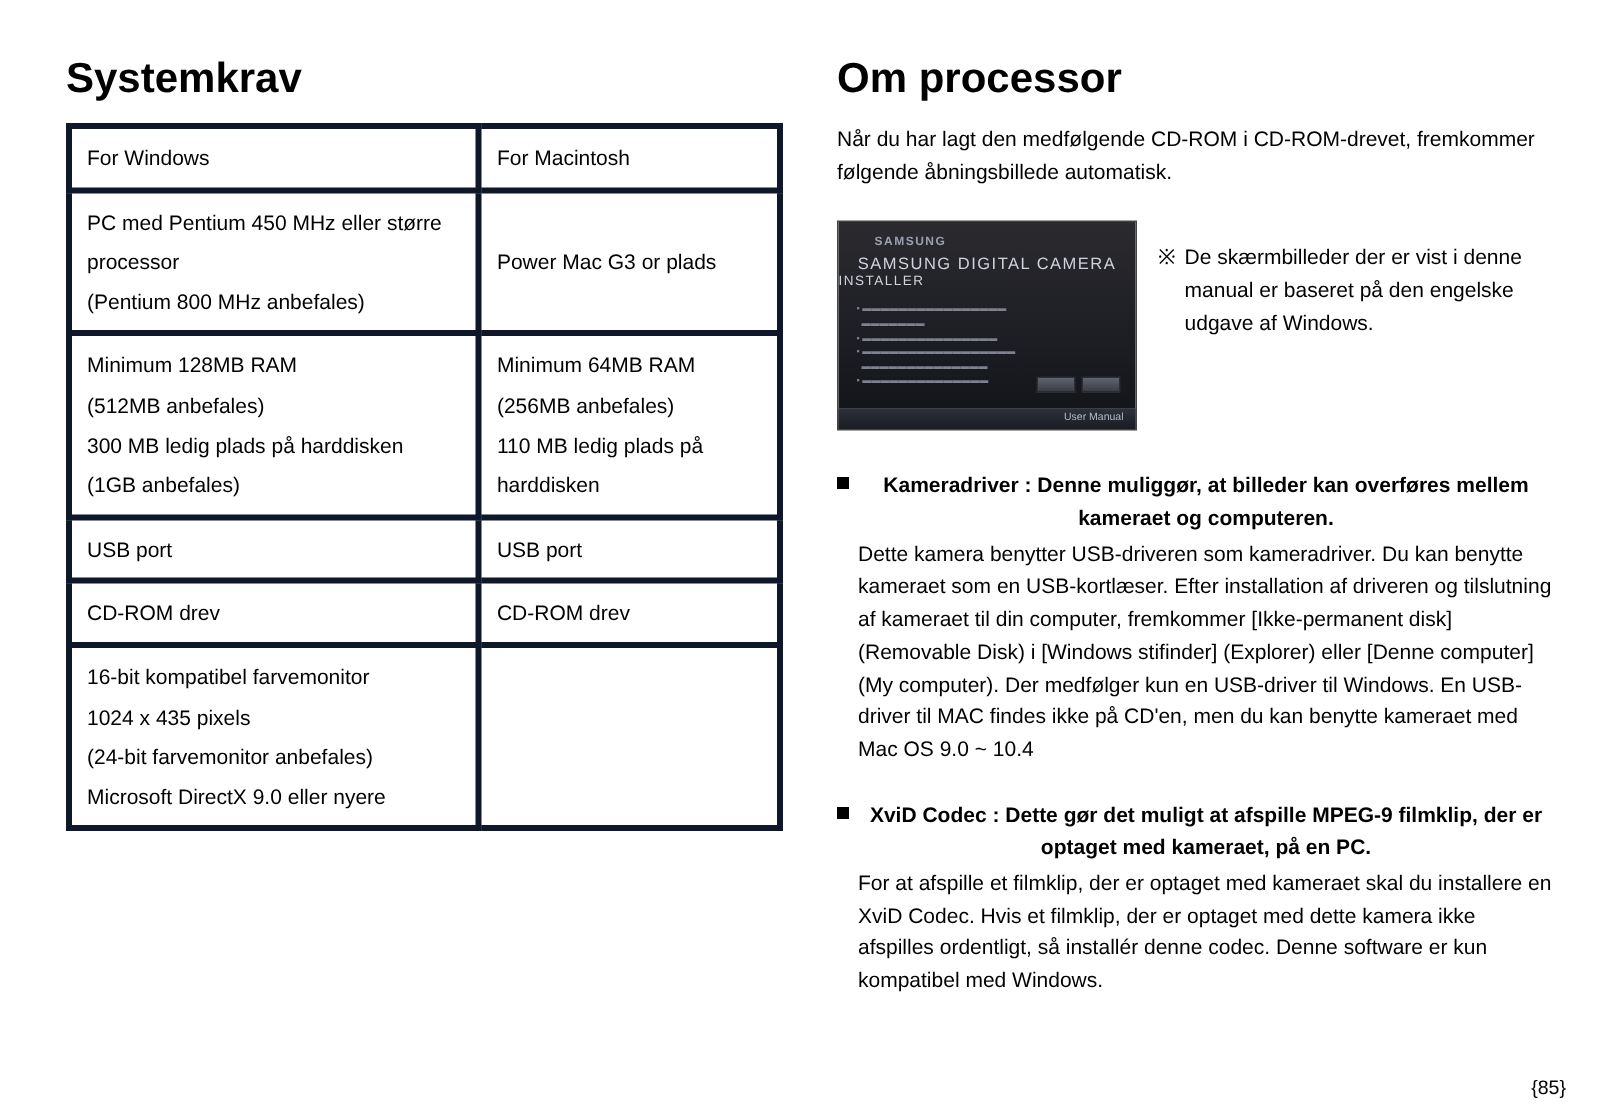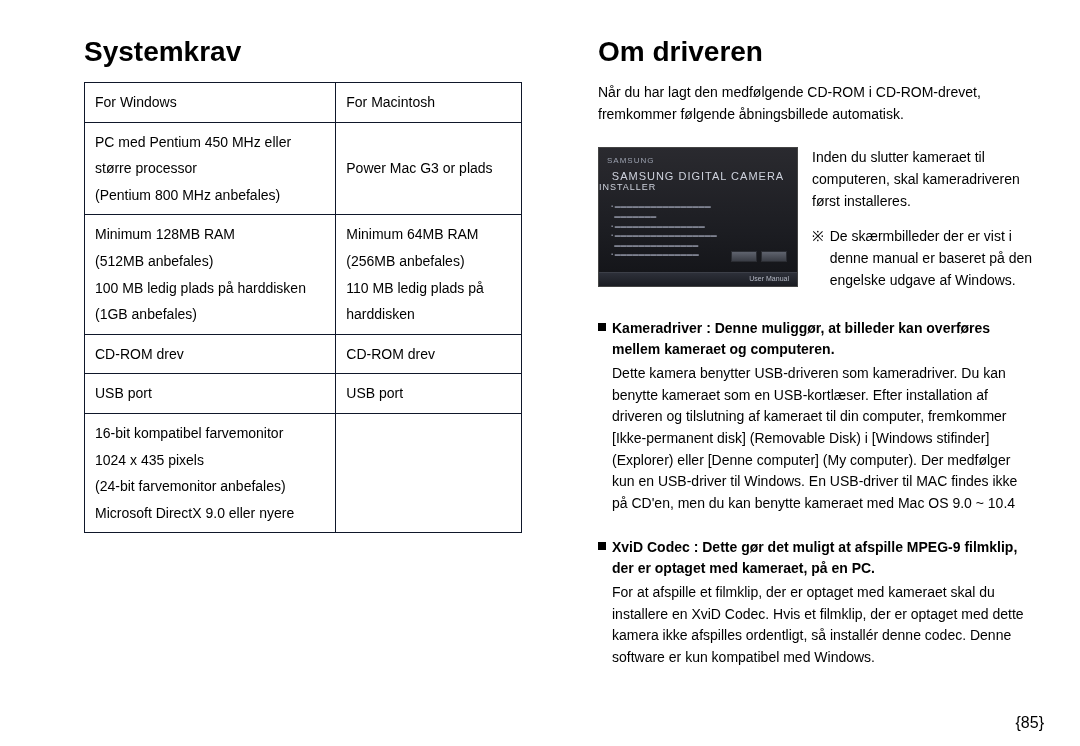--- a/index.html
+++ b/index.html
@@ -16,58 +16,58 @@
   .page {
     width: 1080px;
     height: 746px;
     display: flex;
     flex-direction: row;
     padding: 36px 36px 10px 36px;
   }
   .col {
     flex: 1 1 50%;
     padding: 0 8px;
-    margin-left: 40px;
   }
   .col-left { padding-right: 18px; }
   .col-right { padding-left: 18px; }
   h1 {
     font-size: 28px;
     font-weight: bold;
     margin: 0 0 14px 0;
   }
   table.sys {
     border-collapse: collapse;
     width: 100%;
     font-size: 14px;
   }
   table.sys th, table.sys td {
-    border: 1px solid #0f172a;
+    border: 4px solid #0f172a;
     padding: 6px 10px;
     text-align: left;
     vertical-align: middle;
     line-height: 1.9;
   }
   table.sys th { font-weight: normal; }
   .intro { margin-bottom: 22px; line-height: 1.55; }
   .row2 { display: flex; flex-direction: row; align-items: flex-start; gap: 14px; margin-bottom: 26px; }
   .installer-thumb {
     width: 200px;
     height: 140px;
     background: linear-gradient(180deg, #2a2a2f 0%, #1c1d22 60%, #121317 100%);
     border: 1px solid #444;
     position: relative;
     flex: 0 0 auto;
   }
   .installer-thumb .logo {
     position: absolute;
-    top: 8px; left: 8px;
+    top: 8px; left: 24px;
     color: #9aa0ae;
     font-size: 8px;
     letter-spacing: 1px;
+    font-weight: bold;
   }
   .installer-thumb .title1 {
     position: absolute;
     top: 22px; left: 0; right: 0;
     text-align: center;
     color: #cfd3de;
     font-size: 11px;
     letter-spacing: 1px;
   }
   .installer-thumb .title2 {
@@ -105,35 +105,35 @@
   .installer-thumb .bar span {
     position: absolute;
     right: 8px; top: 2px;
     color: #b6bac6;
     font-size: 7px;
   }
   .side-text { flex: 1; line-height: 1.55; }
   .star-note { margin-top: 14px; display: flex; gap: 6px; }
   .star { flex: 0 0 auto; }
   .bulleted { margin-bottom: 22px; }
-  .bulleted .lead { display: flex; }
+  .bulleted .lead { display: flex; text-align: center; }
   .bulleted .lead .sq {
     flex: 0 0 auto;
     width: 8px; height: 8px;
     background: #000;
     margin-top: 5px;
     margin-right: 6px;
   }
   .bulleted .lead .txt { flex: 1; font-weight: bold; line-height: 1.55; }
   .bulleted .body { margin-left: 14px; line-height: 1.55; margin-top: 2px; }
   .page-num {
     position: absolute;
     right: 36px;
     bottom: 14px;
-    font-size: 16px;
+    font-size: 13px;
   }
 </style>
 </head>
 <body>
 
 <div class="page">
 
   <div class="col col-left">
     <h1>Systemkrav</h1>
 
@@ -146,47 +146,47 @@
       </thead>
       <tbody>
         <tr>
           <td style="white-space:pre-line">PC med Pentium 450 MHz eller større processor
 (Pentium 800 MHz anbefales)</td>
           <td>Power Mac G3 or plads</td>
         </tr>
         <tr>
           <td style="white-space:pre-line">Minimum 128MB RAM
 (512MB anbefales)
-100 MB ledig plads på harddisken
+300 MB ledig plads på harddisken
 (1GB anbefales)</td>
           <td style="white-space:pre-line">Minimum 64MB RAM
 (256MB anbefales)
 110 MB ledig plads på harddisken</td>
         </tr>
         <tr>
+          <td>USB port</td>
+          <td>USB port</td>
+        </tr>
+        <tr>
           <td>CD-ROM drev</td>
           <td>CD-ROM drev</td>
-        </tr>
-        <tr>
-          <td>USB port</td>
-          <td>USB port</td>
         </tr>
         <tr>
           <td style="white-space:pre-line">16-bit kompatibel farvemonitor
 1024 x 435 pixels
 (24-bit farvemonitor anbefales)
 Microsoft DirectX 9.0 eller nyere</td>
           <td></td>
         </tr>
       </tbody>
     </table>
   </div>
 
   <div class="col col-right">
-    <h1>Om driveren</h1>
+    <h1>Om processor</h1>
 
     <div class="intro">Når du har lagt den medfølgende CD-ROM i CD-ROM-drevet, fremkommer følgende åbningsbillede automatisk.</div>
 
     <div class="row2">
       <div class="installer-thumb">
         <div class="logo">SAMSUNG</div>
         <div class="title1">SAMSUNG DIGITAL CAMERA</div>
         <div class="title2">INSTALLER</div>
         <div class="lines">
           ▪ ▬▬▬▬▬▬▬▬▬▬▬▬▬▬▬▬<br>
@@ -198,21 +198,20 @@
         </div>
         <div class="buttons">
           <div class="btn"></div>
           <div class="btn"></div>
         </div>
         <div class="bar">
           <span>User Manual</span>
         </div>
       </div>
       <div class="side-text">
-        <span>Inden du slutter kameraet til computeren, skal kameradriveren først installeres.</span>
         <div class="star-note">
           <span class="star">※</span>
           <span>De skærmbilleder der er vist i denne manual er baseret på den engelske udgave af Windows.</span>
         </div>
       </div>
     </div>
 
     <div class="bulleted">
       <div class="lead">
         <div class="sq"></div>

